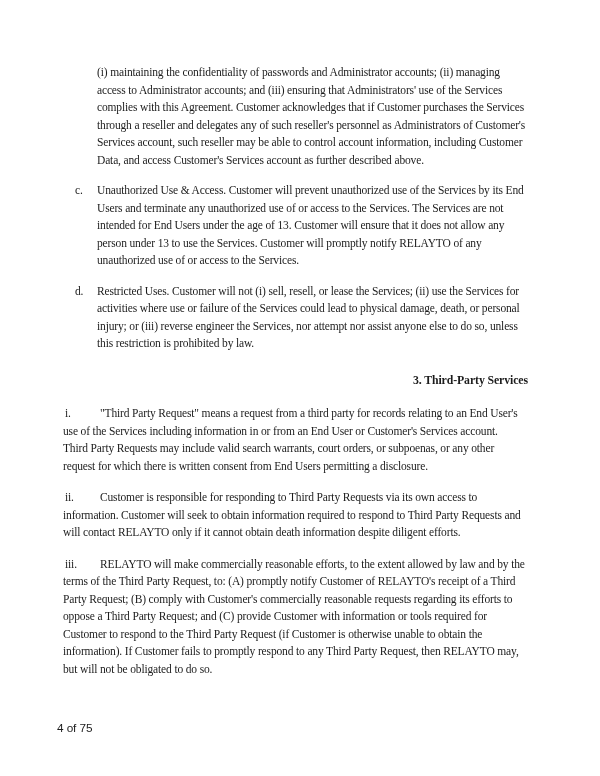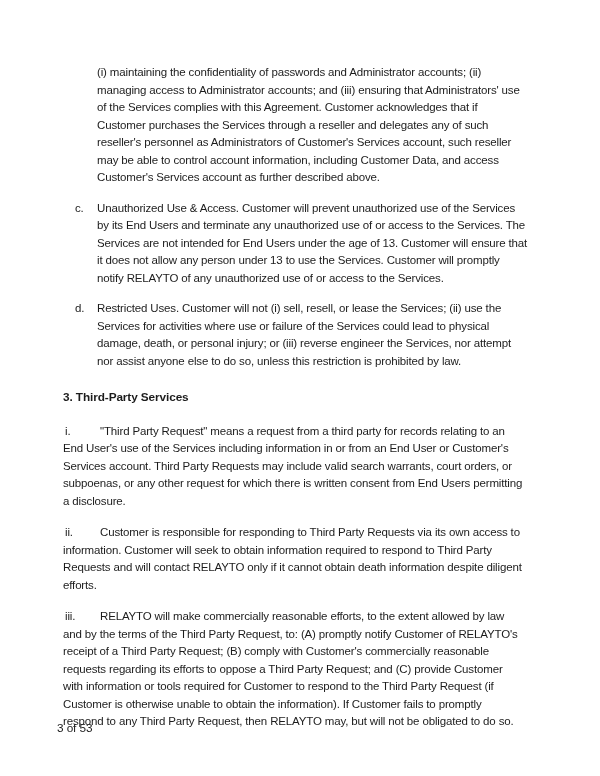--- a/index.html
+++ b/index.html
@@ -16,20 +16,21 @@
     background: #ffffff;
   }
   .content {
     position: absolute;
     left: 63px; top: 64px;
     width: 465px;
     font-size: 11.5px;
     line-height: 17.5px;
     letter-spacing: -0.15px;
     text-align: left;
+    font-family: Liberation Serif, serif;
   }
   .para { margin: 0 0 13px 0; }
   .para-indent {
     margin-left: 34px;
     width: 431px;
   }
   .list-item {
     position: relative;
     padding-left: 34px;
     margin-bottom: 13px;
@@ -39,20 +40,21 @@
   .list-item .marker {
     position: absolute;
     left: 12px;
     top: 0;
   }
   .section-heading {
     font-size: 11.8px;
     font-weight: bold;
     margin: 19px 0 16px 0;
     letter-spacing: -0.1px;
+    text-align: right;
   }
   .roman-para { margin: 0 0 14px 0; width: 462px; }
   .roman-para .rmarker {
     display: inline-block;
     width: 37px;
     padding-left: 2px;
     box-sizing: border-box;
   }
   .page-footer {
     position: absolute;
@@ -84,14 +86,14 @@
     <h3 class="section-heading">3. Third-Party Services</h3>
 
     <p class="roman-para"><span class="rmarker">i.</span><span>"Third Party Request" means a request from a third party for records relating to an End User's use of the Services including information in or from an End User or Customer's Services account. Third Party Requests may include valid search warrants, court orders, or subpoenas, or any other request for which there is written consent from End Users permitting a disclosure.</span></p>
 
     <p class="roman-para"><span class="rmarker">ii.</span><span>Customer is responsible for responding to Third Party Requests via its own access to information. Customer will seek to obtain information required to respond to Third Party Requests and will contact RELAYTO only if it cannot obtain death information despite diligent efforts.</span></p>
 
     <p class="roman-para"><span class="rmarker">iii.</span><span>RELAYTO will make commercially reasonable efforts, to the extent allowed by law and by the terms of the Third Party Request, to: (A) promptly notify Customer of RELAYTO's receipt of a Third Party Request; (B) comply with Customer's commercially reasonable requests regarding its efforts to oppose a Third Party Request; and (C) provide Customer with information or tools required for Customer to respond to the Third Party Request (if Customer is otherwise unable to obtain the information). If Customer fails to promptly respond to any Third Party Request, then RELAYTO may, but will not be obligated to do so.</span></p>
 
   </div>
 
-  <div class="page-footer">3 of 53</div>
+  <div class="page-footer">4 of 75</div>
 </div>
 
 </body></html>

